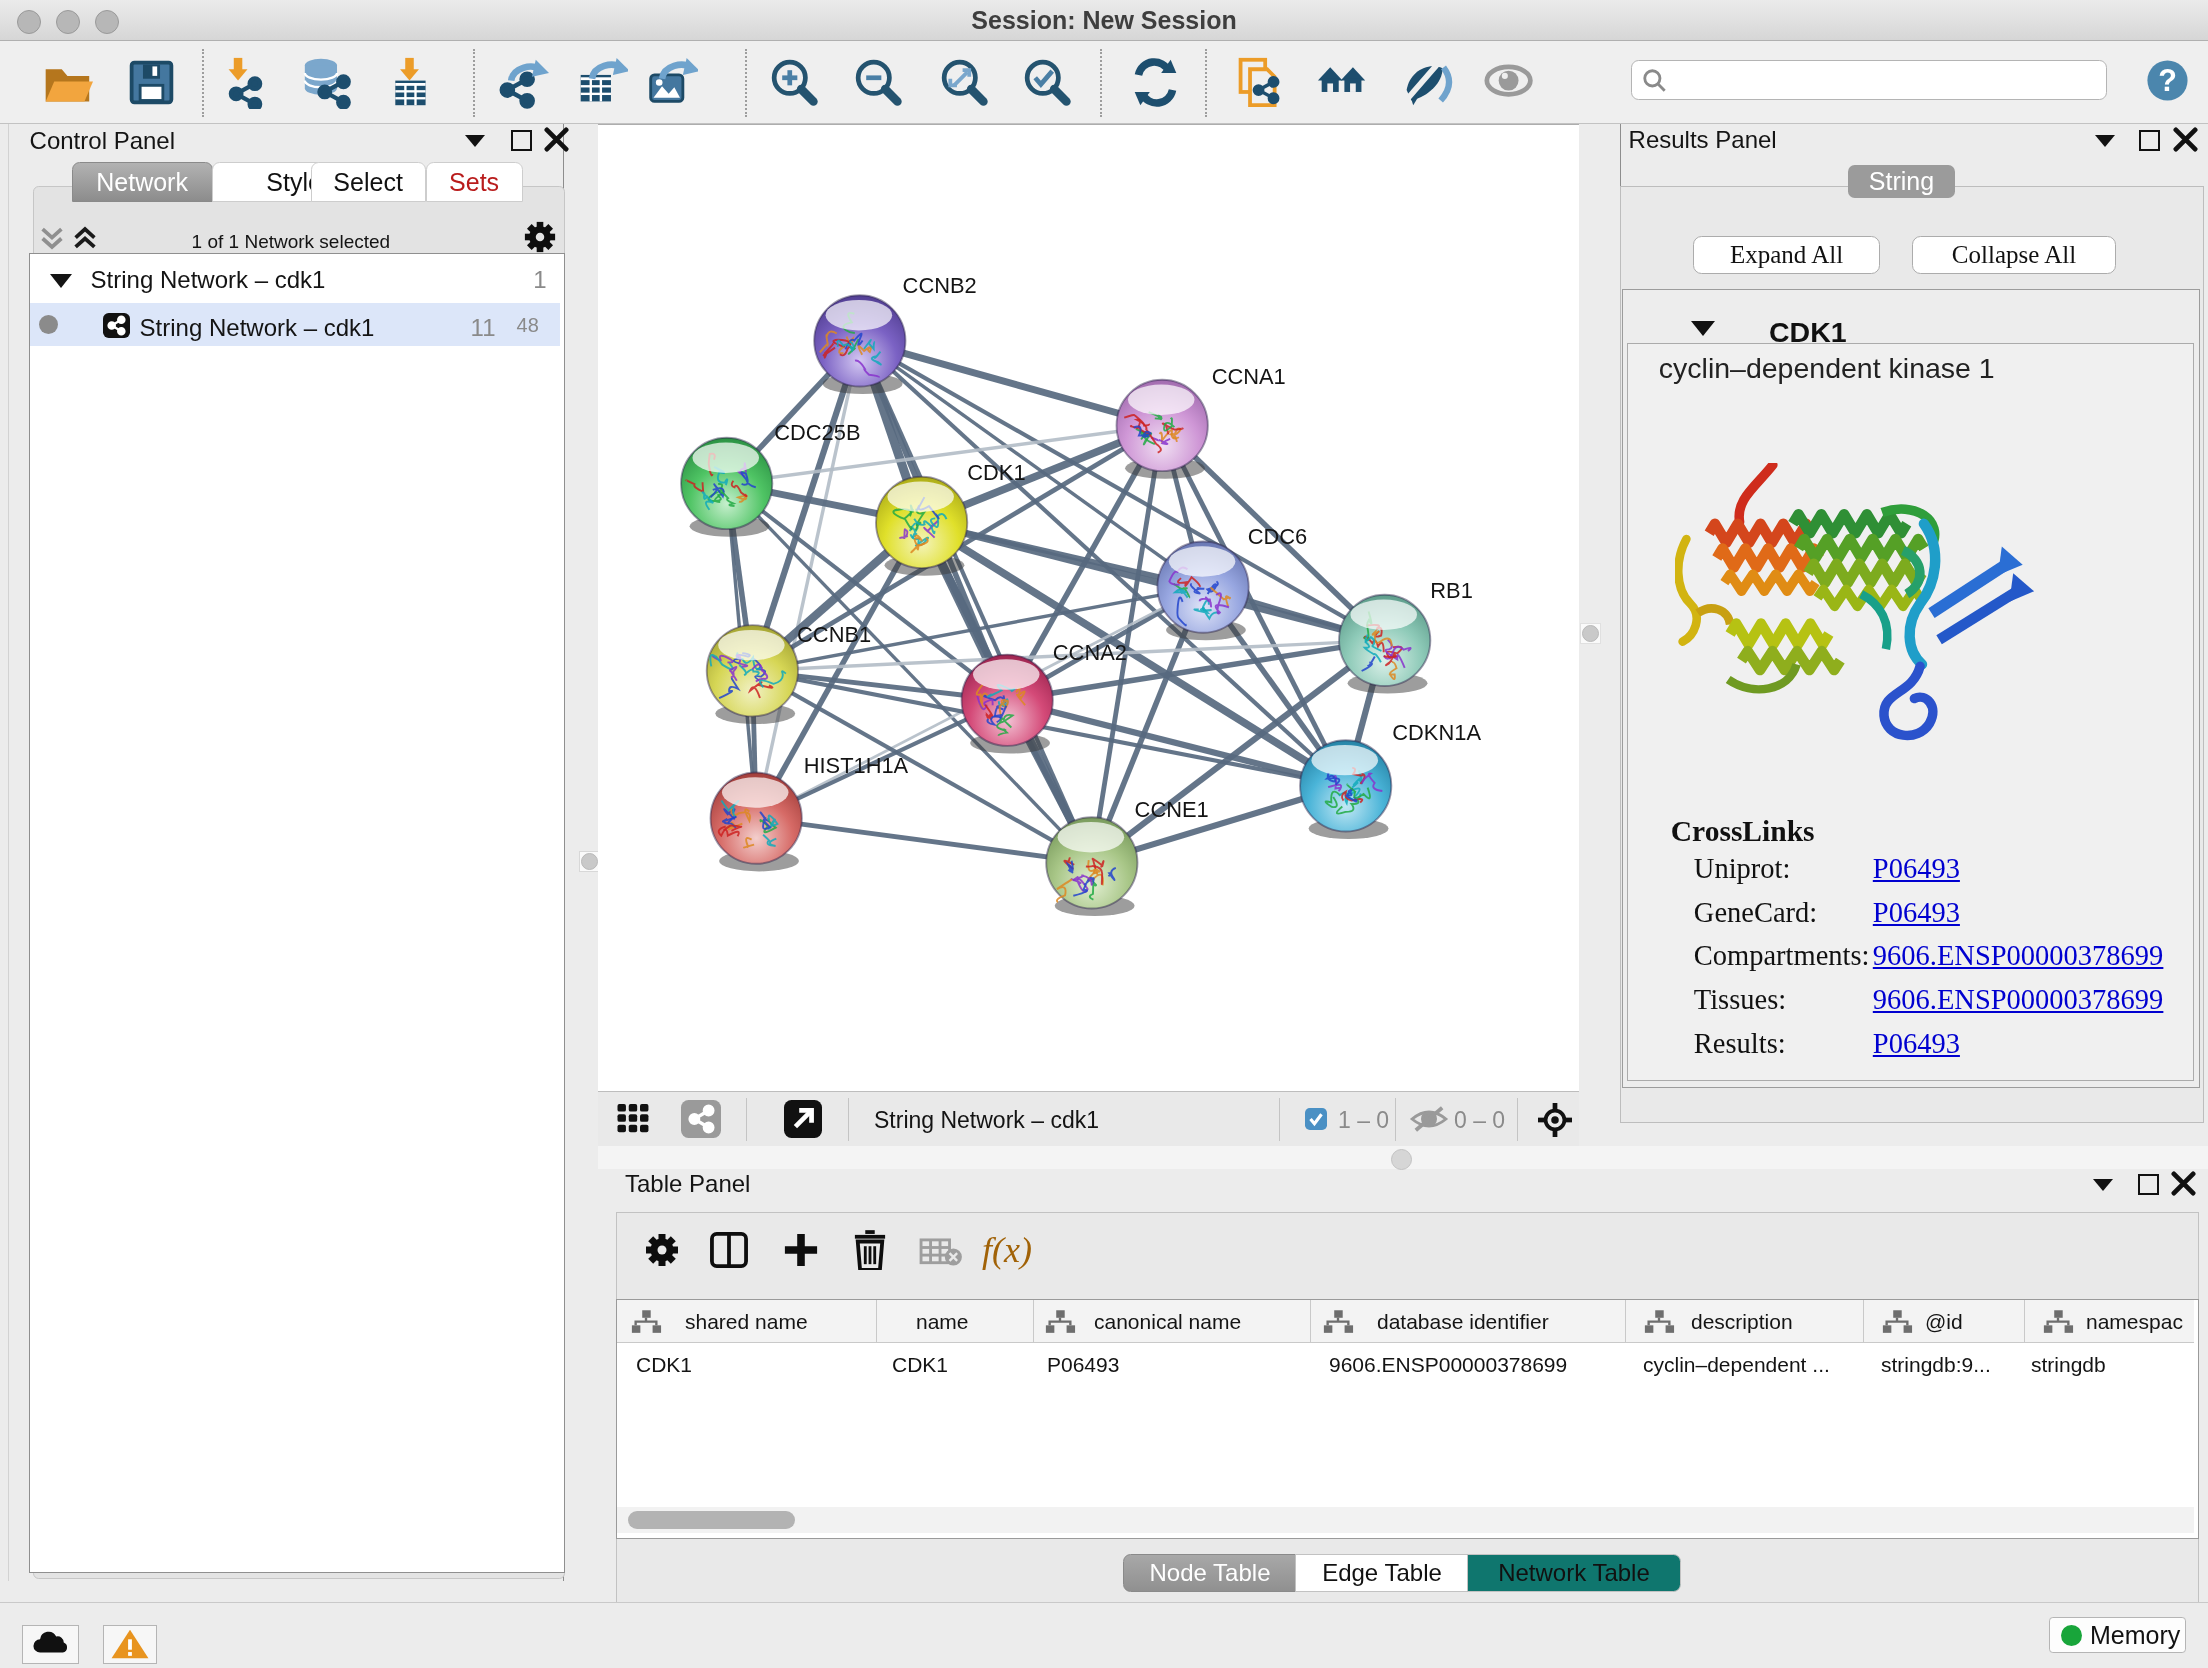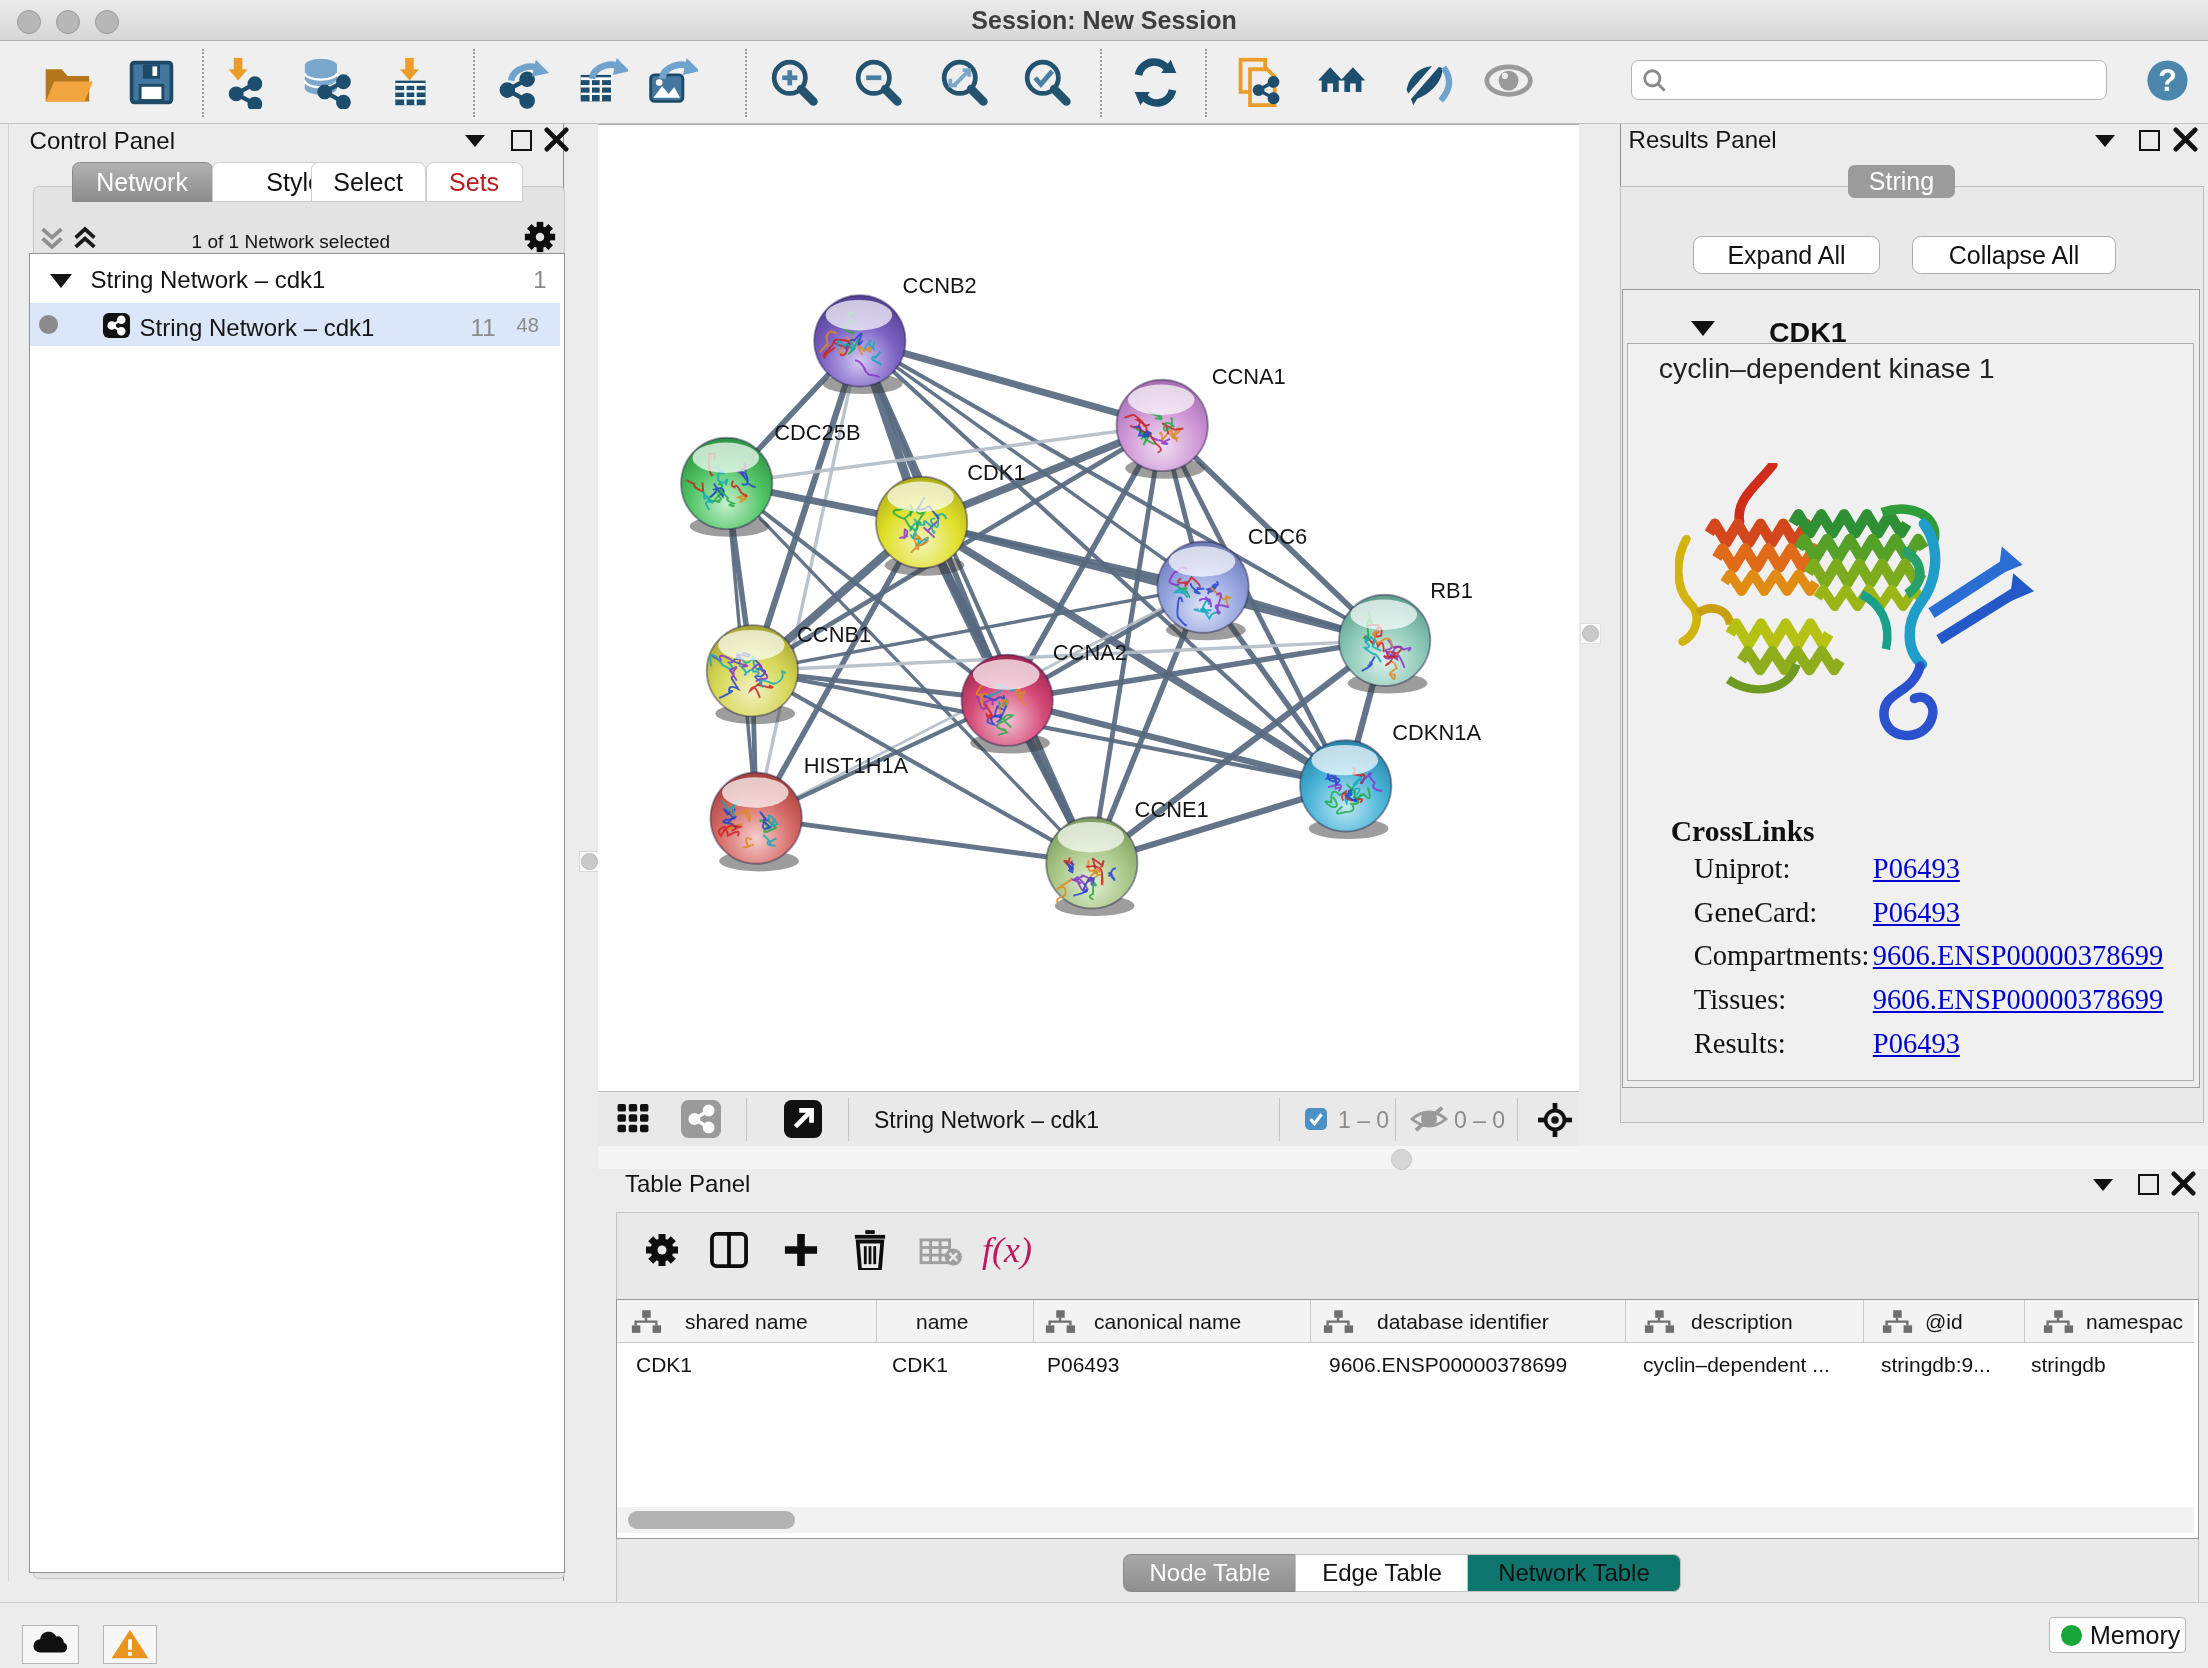--- a/index.html
+++ b/index.html
@@ -1,19 +1,19 @@
 <!DOCTYPE html>
 <html style="font-size:15px"><head>
 <meta charset="utf-8">
 <style>
 html,body{margin:0;padding:0;width:2208px;height:1668px;overflow:hidden;background:#ececec;font-family:"Liberation Sans",sans-serif;}
 .abs{position:absolute;}
 .sep{position:absolute;top:49px;height:68px;width:0;border-left:2.9px dotted #9d9d9d;}
 .ptitle{font-size:24px;color:#141414;}
-.wbtn{position:absolute;background:#ffffff;border:1.9px solid #acacac;border-radius:8.6px;font-size:25px;color:#111;text-align:center;}
+.wbtn{position:absolute;background:#ffffff;border:1.9px solid #acacac;border-radius:8.6px;font-size:25px;color:#111;text-align:center;font-family:Liberation Serif, serif;}
 .tri{display:inline-block;width:0;height:0;border-left:10.5px solid transparent;border-right:10.5px solid transparent;border-top:12.4px solid #111;}
 .maxi{display:inline-block;width:17px;height:17px;border:2.9px solid #111;}
 </style>
 </head>
 <body>
 
 <div class="abs" style="left:0;top:0;width:2208px;height:40px;background:linear-gradient(#ebebeb,#d6d6d6);border-bottom:1px solid #b0b0b0;">
   <div class="abs" style="left:17px;top:9.5px;width:22px;height:22px;border-radius:50%;background:#b7b7b7;border:1px solid #9a9a9a;"></div>
   <div class="abs" style="left:56px;top:9.5px;width:22px;height:22px;border-radius:50%;background:#b7b7b7;border:1px solid #9a9a9a;"></div>
   <div class="abs" style="left:95px;top:9.5px;width:22px;height:22px;border-radius:50%;background:#b7b7b7;border:1px solid #9a9a9a;"></div>
@@ -769,21 +769,21 @@
         <g stroke="#9e9e9e" fill="none" stroke-width="3">
           <rect x="2" y="2" width="30" height="24"></rect>
           <line x1="2" y1="10" x2="32" y2="10"></line>
           <line x1="2" y1="18" x2="32" y2="18"></line>
           <line x1="12" y1="2" x2="12" y2="26"></line>
           <line x1="22" y1="2" x2="22" y2="26"></line>
         </g>
         <circle cx="36" cy="20" r="9" fill="#9e9e9e"></circle>
         <path d="M32 16 L40 24 M40 16 L32 24" stroke="#e9e9e9" stroke-width="2.5"></path>
       </svg>
-      <div class="abs" style="left:384px;top:76px;font-family:'Liberation Serif',serif;font-style:italic;font-size:36px;color:#be185d;">f(x)</div>
+      <div class="abs" style="left:384px;top:76px;font-family:'Liberation Serif',serif;font-style:italic;font-size:36px;color:#a16207;">f(x)</div>
     </div>
 
   <div class="abs" style="left:18px;top:146px;width:1581px;height:238px;background:#fff;border:1.9px solid #9a9a9a;">
     <div id="thead" class="abs" style="left:0;top:0;width:1577px;height:42px;background:#f3f3f3;border-bottom:1.9px solid #c9c9c9;">
         <svg class="abs" style="left:13.3px;top:9.5px;" width="32" height="25" viewBox="0 0 34 26">
           <g fill="#6e6e6e">
             <rect x="13" y="0" width="9" height="8"></rect>
             <rect x="2" y="16" width="9" height="8"></rect>
             <rect x="24" y="16" width="9" height="8"></rect>
             <path d="M17 8 v4 M6 16 v-4 h22 v4" stroke="#6e6e6e" stroke-width="2.5" fill="none"></path>

